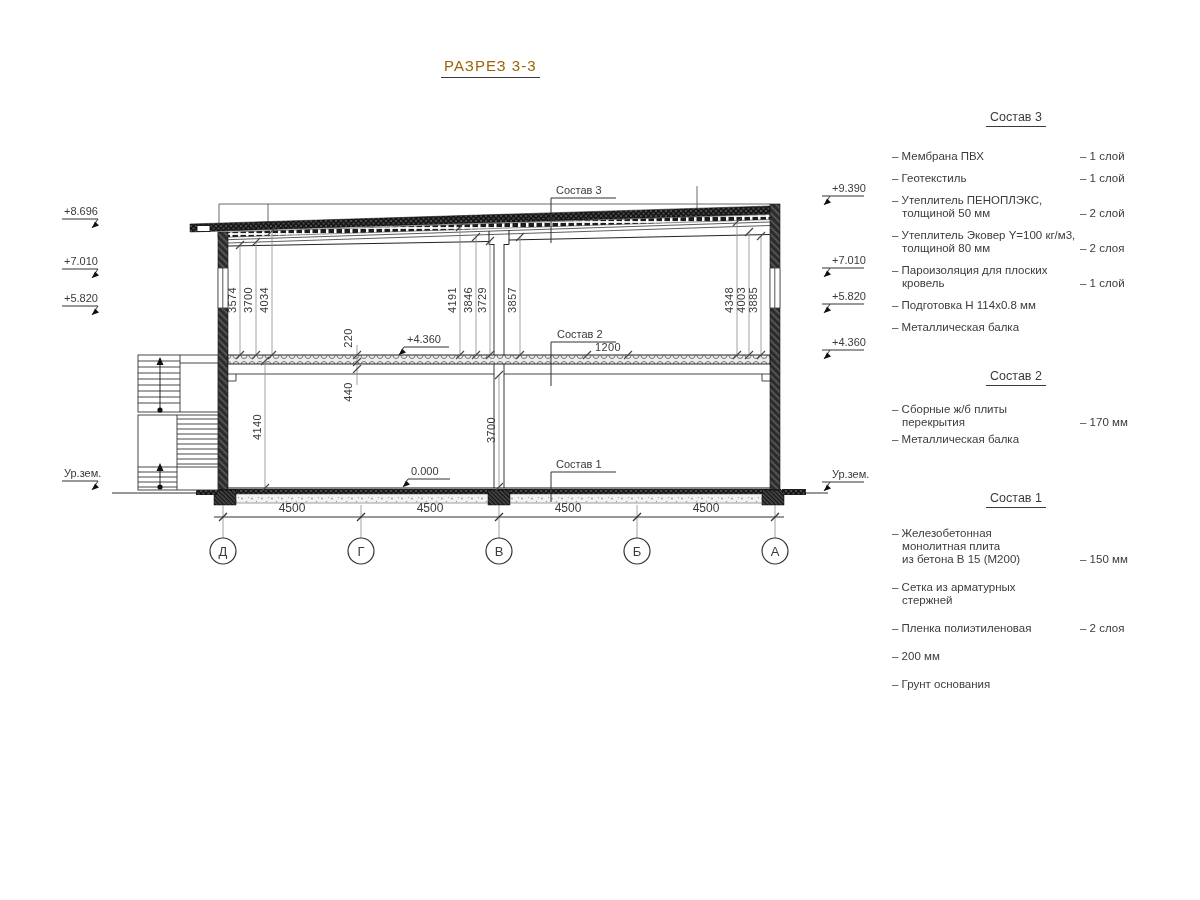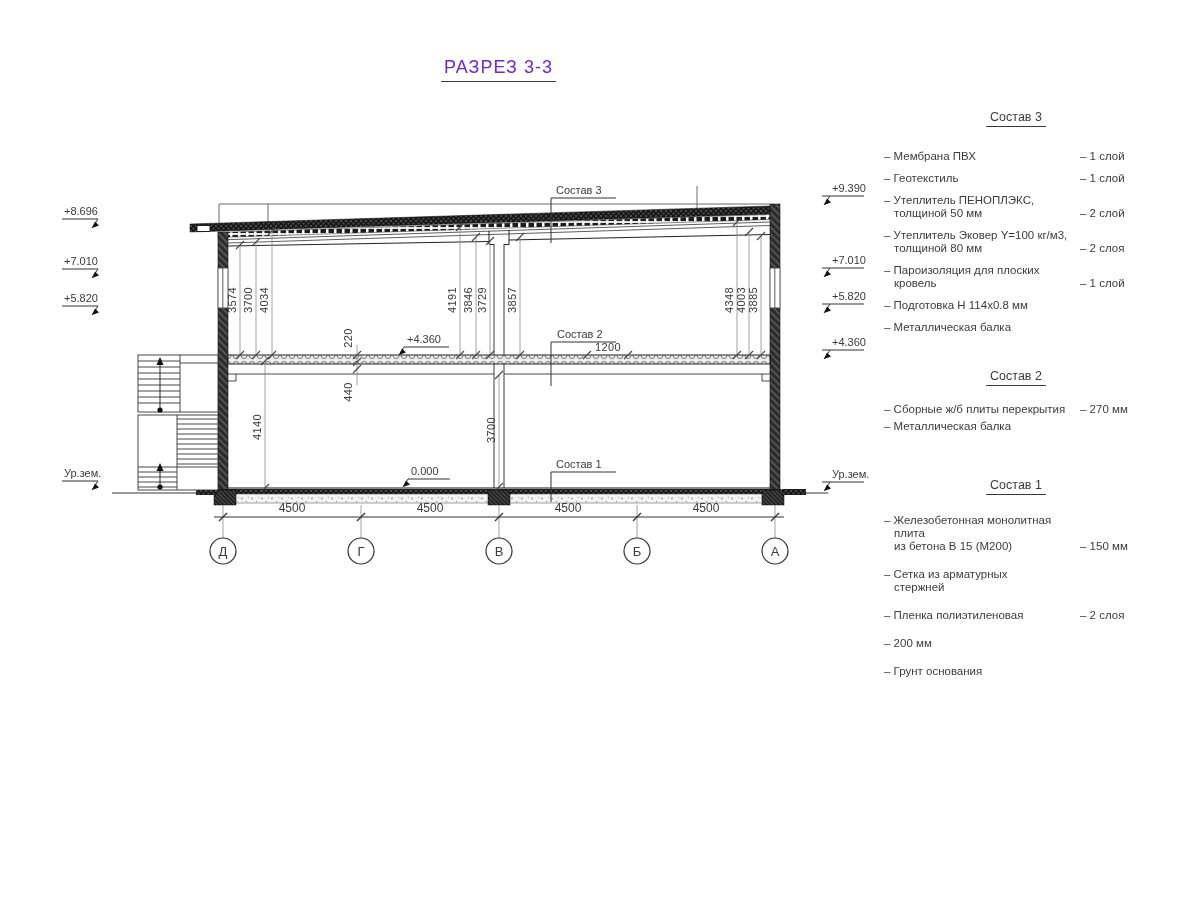--- a/index.html
+++ b/index.html
@@ -1,24 +1,24 @@
 <!DOCTYPE html>
 <html><head>
 <meta charset="utf-8">
 <style>
   html,body{margin:0;padding:0;background:#fff;}
   .stage{position:relative;width:1200px;height:900px;background:#fff;overflow:hidden;
          font-family:"Liberation Sans", sans-serif;color:#3b3b3b;}
   svg{position:absolute;left:0;top:0;}
-  .title{position:absolute;left:441px;top:57px;font-size:18px;letter-spacing:1px;
-         color:#6d28d9;border-bottom:1.3px solid #3b3b3b;padding:0 3px 3px 3px;font-weight:500;}
+  .title{position:absolute;left:441px;top:57px;font-size:15px;letter-spacing:1px;
+         color:#a16207;border-bottom:1.3px solid #3b3b3b;padding:0 3px 3px 3px;font-weight:500;}
   .legend{position:absolute;left:884px;top:111px;width:264px;font-size:11.5px;line-height:13px;color:#3b3b3b;}
   .ltitle{text-align:center;margin-bottom:26px;}
   .ltitle span{border-bottom:1px solid #3b3b3b;padding:0 4px 2px 4px;font-size:12.5px;}
-  .lrow{display:flex;align-items:flex-end;margin-bottom:9px;}
+  .lrow{display:flex;align-items:flex-end;margin-bottom:9px;margin-left:8px;}
   .lname{flex:1;padding-left:10px;text-indent:-10px;white-space:pre-line;}
   .lval{width:68px;flex:none;}
   .sec2{margin-top:36px;}
   .sec2 .ltitle{margin-bottom:20px;}
   .sec2 .lrow{margin-bottom:4px;gap:12px;}
   .sec1{margin-top:46px;}
   .sec1 .ltitle{margin-bottom:22px;}
   .sec1 .lrow{margin-bottom:15px;gap:23px;}
   text{font-family:"Liberation Sans", sans-serif;fill:#3a3a3a;}
   .dimtxt{font-size:11px;letter-spacing:0.4px;}
@@ -371,21 +371,21 @@
     <div class="lrow">
       <div class="lname">– Металлическая балка</div>
       <div class="lval"></div>
     </div>
   </div>
 
   <div class="lsec sec2">
     <div class="ltitle"><span>Состав 2</span></div>
     <div class="lrow">
       <div class="lname">– Сборные ж/б плиты перекрытия</div>
-      <div class="lval">– 270 мм</div>
+      <div class="lval">– 170 мм</div>
     </div>
     <div class="lrow">
       <div class="lname">– Металлическая балка</div>
       <div class="lval"></div>
     </div>
   </div>
 
   <div class="lsec sec1">
     <div class="ltitle"><span>Состав 1</span></div>
     <div class="lrow">

